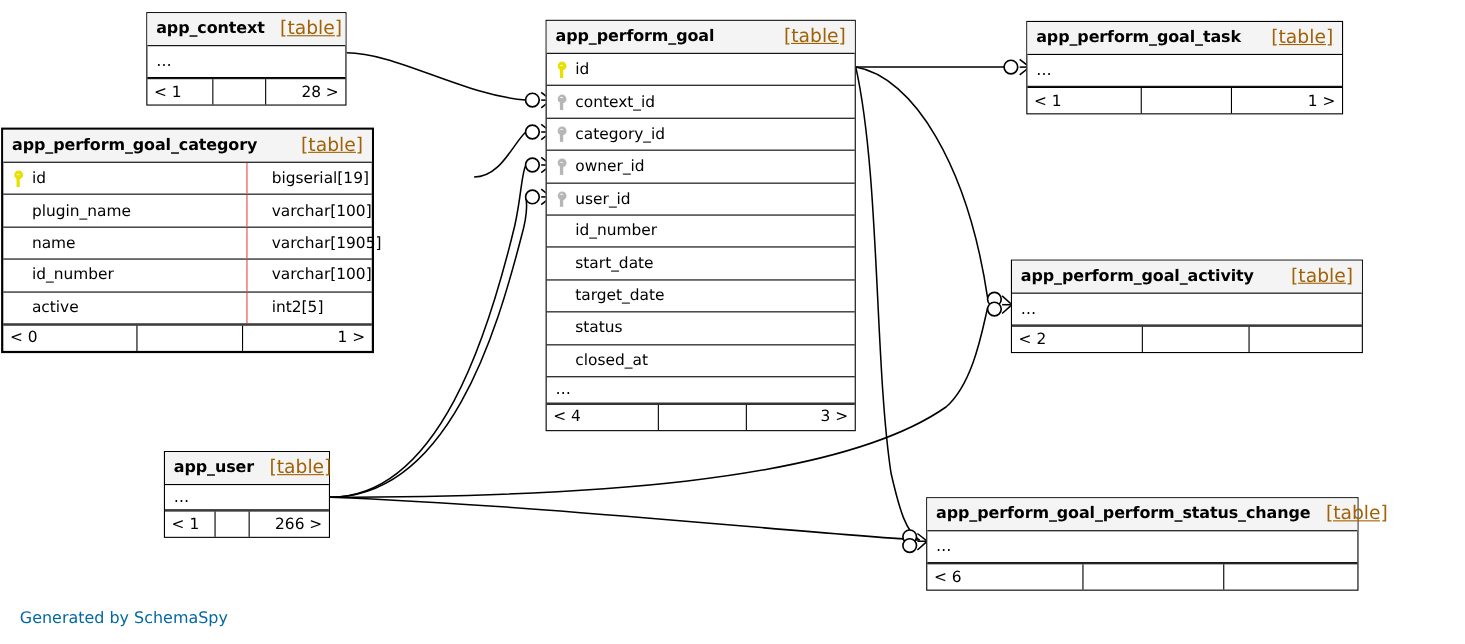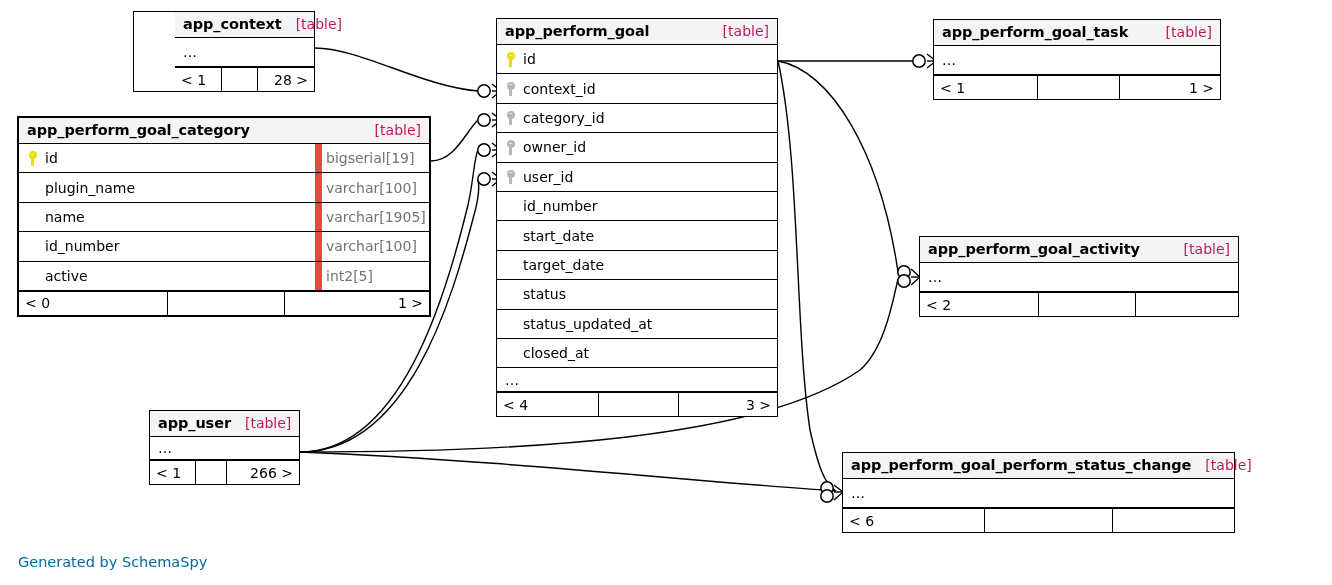--- a/index.html
+++ b/index.html
@@ -25,38 +25,38 @@
 
   .thead{
     display:flex;align-items:center;justify-content:space-between;
     background:#f4f4f4;
     border-bottom:1.5px solid #000;
     padding:4px 8px 5px 8px;
     box-sizing:border-box;
     white-space:nowrap;
   }
   .tname{font-weight:bold;font-size:14.5px;color:#000;letter-spacing:-0.1px;}
-  .ttag{font-size:14px;color:#be185d;padding-left:14px;}
+  .ttag{font-size:17px;color:#a16207;padding-left:14px;text-decoration:underline;}
 
   .row{
     display:flex;align-items:center;
     border-bottom:1px solid #000;
     box-sizing:border-box;
     height:29.4px;
     white-space:nowrap;
   }
   .row:last-child{border-bottom:none;}
   .rname{
     flex:1;display:flex;align-items:center;gap:7px;
     padding-left:8px;font-size:14px;color:#000;
     box-sizing:border-box;
   }
   .rtype{
-    width:114px;border-left:7px solid #ef4444;
-    padding-left:4px;font-size:14px;color:#737373;
+    width:114px;border-left:1px solid #ef4444;
+    padding-left:22px;font-size:14px;color:#000000;
     box-sizing:border-box;height:100%;display:flex;align-items:center;
   }
   .ellipsis{font-size:14px;color:#000;padding-left:8px;letter-spacing:1px;line-height:1;}
 
   .keyicon{width:11px;height:15px;display:inline-block;position:relative;flex:0 0 auto;}
   .keyicon i{
     position:absolute;left:3.5px;top:4px;width:3.5px;height:11px;display:block;
   }
   .keyicon b{
     position:absolute;left:1.5px;top:0.5px;width:8px;height:8px;border-radius:50%;
@@ -132,21 +132,21 @@
       <path d="M911,269 L920,277 L911,285"></path>
         <path d="M911,277 L920,277"></path>
 
       <circle class="ring" cx="827" cy="488" r="6.2"></circle>
       <circle class="ring" cx="827" cy="496" r="6.2"></circle>
       <path d="M834,485 L843,492 L834,500"></path>
         <path d="M834,492 L843,492"></path>
     </g>
   </svg>
 
-  <div class="tbl" style="left:133px;top:11px;width:182px;padding-left:41px;">
+  <div class="tbl" style="left:133px;top:11px;width:182px;">
     <div class="thead">
       <span class="tname">app_context</span>
       <span class="ttag">[table]</span>
     </div>
     <div class="row">
       <span class="ellipsis">…</span>
     </div>
     <div class="foot">
       <div class="fcell l" style="width:33%">&lt; 1</div>
       <div class="fcell mid" style="width:27%"></div>
@@ -225,26 +225,20 @@
     </div>
     <div class="row">
       <span class="rname">
         <span class="keyspacer"></span>
         <span>status</span>
       </span>
     </div>
     <div class="row">
       <span class="rname">
         <span class="keyspacer"></span>
-        <span>status_updated_at</span>
-      </span>
-    </div>
-    <div class="row">
-      <span class="rname">
-        <span class="keyspacer"></span>
         <span>closed_at</span>
       </span>
     </div>
     <div class="row" style="height:24px">
       <span class="ellipsis">…</span>
     </div>
 
     <div class="foot">
       <div class="fcell l" style="width:36%">&lt; 4</div>
       <div class="fcell mid" style="width:29%"></div>
@@ -260,21 +254,21 @@
     <div class="row">
       <span class="ellipsis">…</span>
     </div>
     <div class="foot">
       <div class="fcell l" style="width:36%">&lt; 1</div>
       <div class="fcell mid" style="width:29%"></div>
       <div class="fcell r" style="width:35%">1 &gt;</div>
     </div>
   </div>
 
-  <div class="tbl thick" style="left:17px;top:116px;width:414px;">
+  <div class="tbl thick" style="left:1px;top:116px;width:339px;">
     <div class="thead">
       <span class="tname">app_perform_goal_category</span>
       <span class="ttag">[table]</span>
     </div>
     <div class="row">
       <span class="rname">
         <span class="keyicon pk">
             <b></b>
             <i></i>
           </span>

